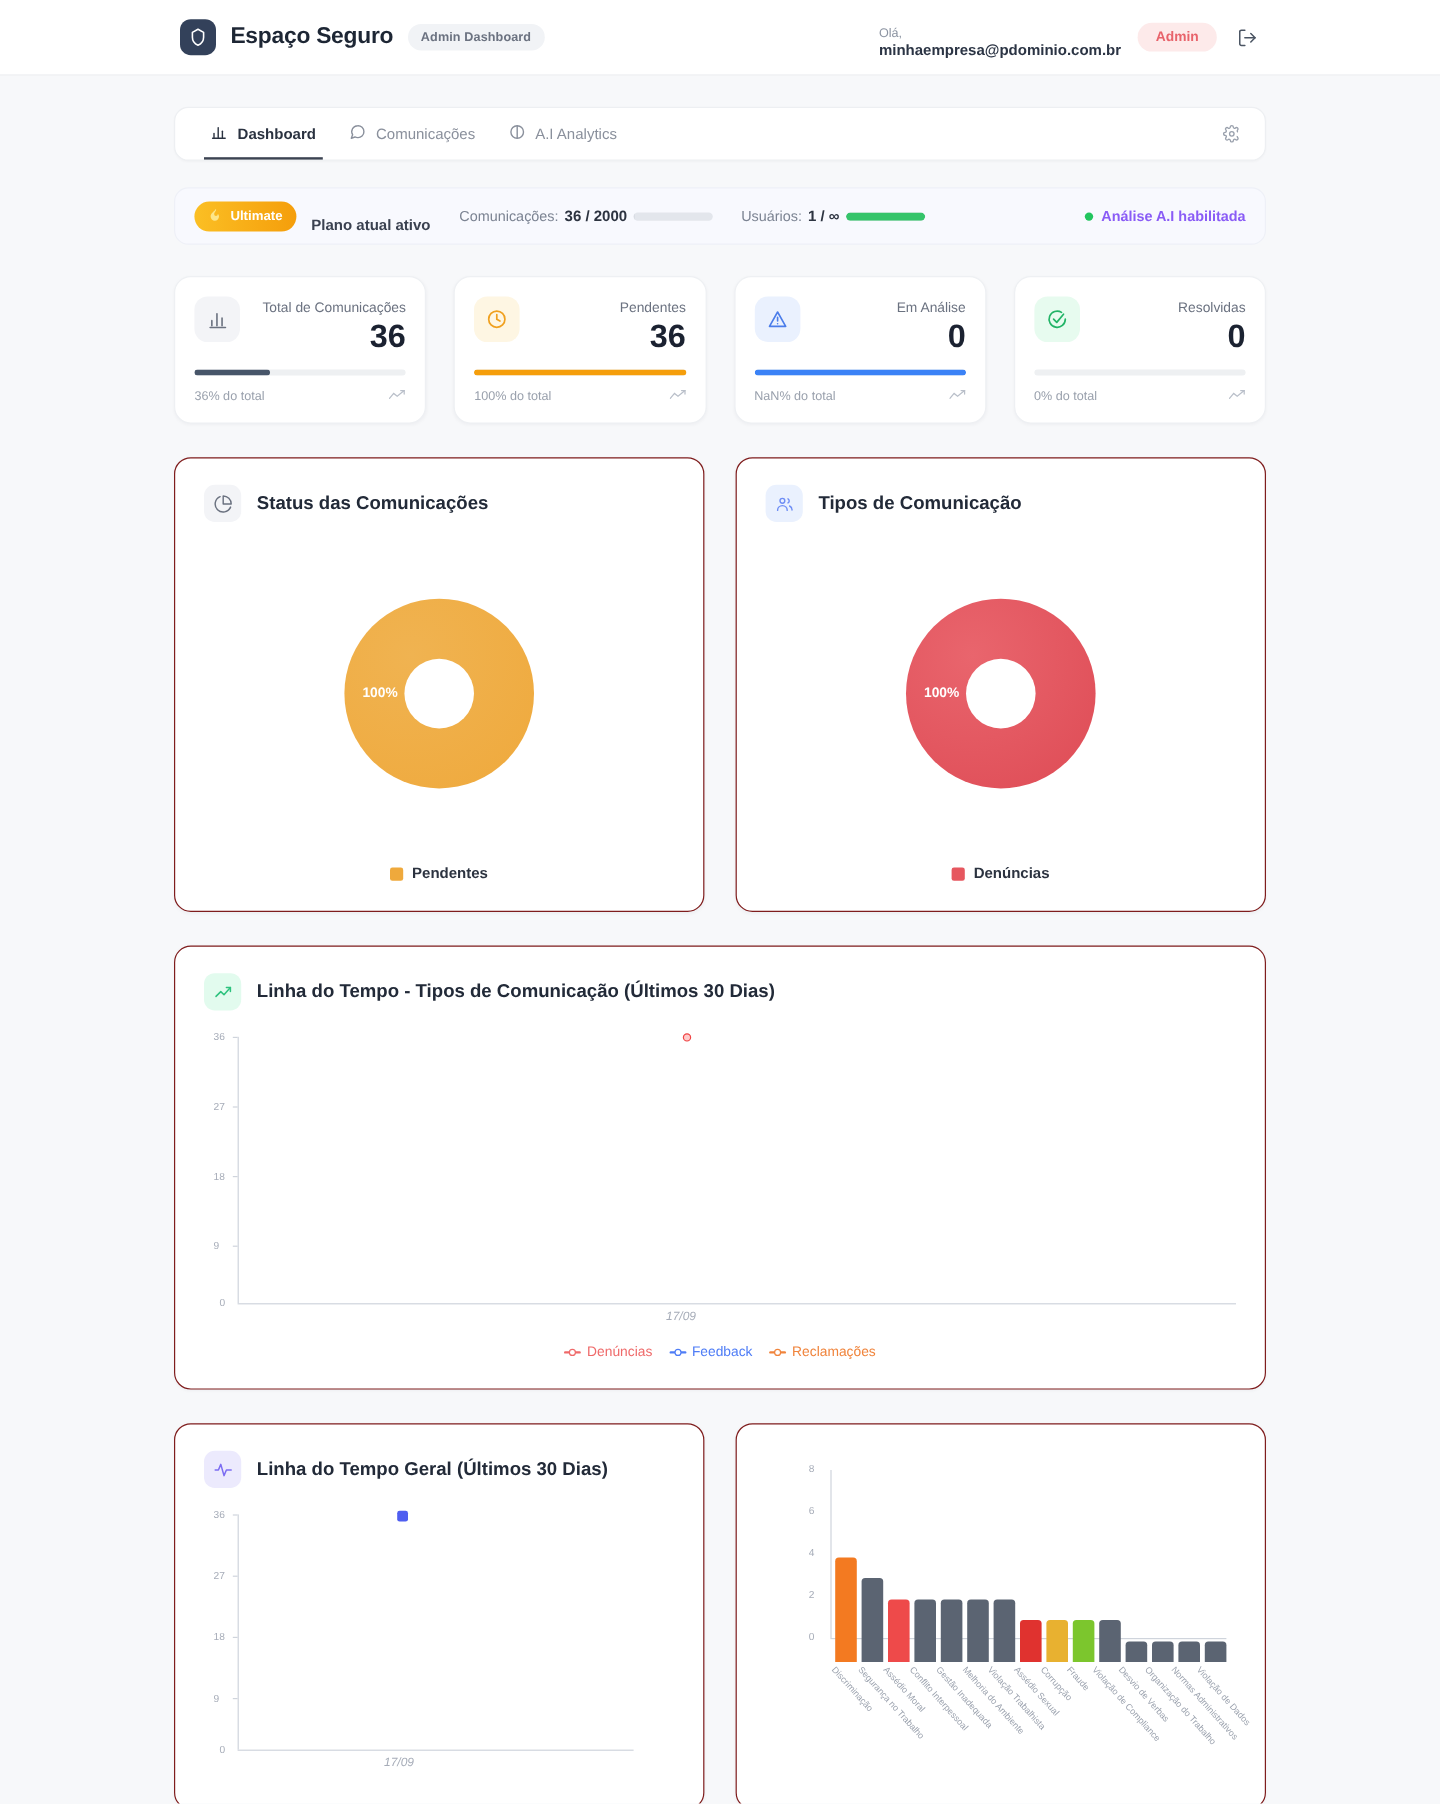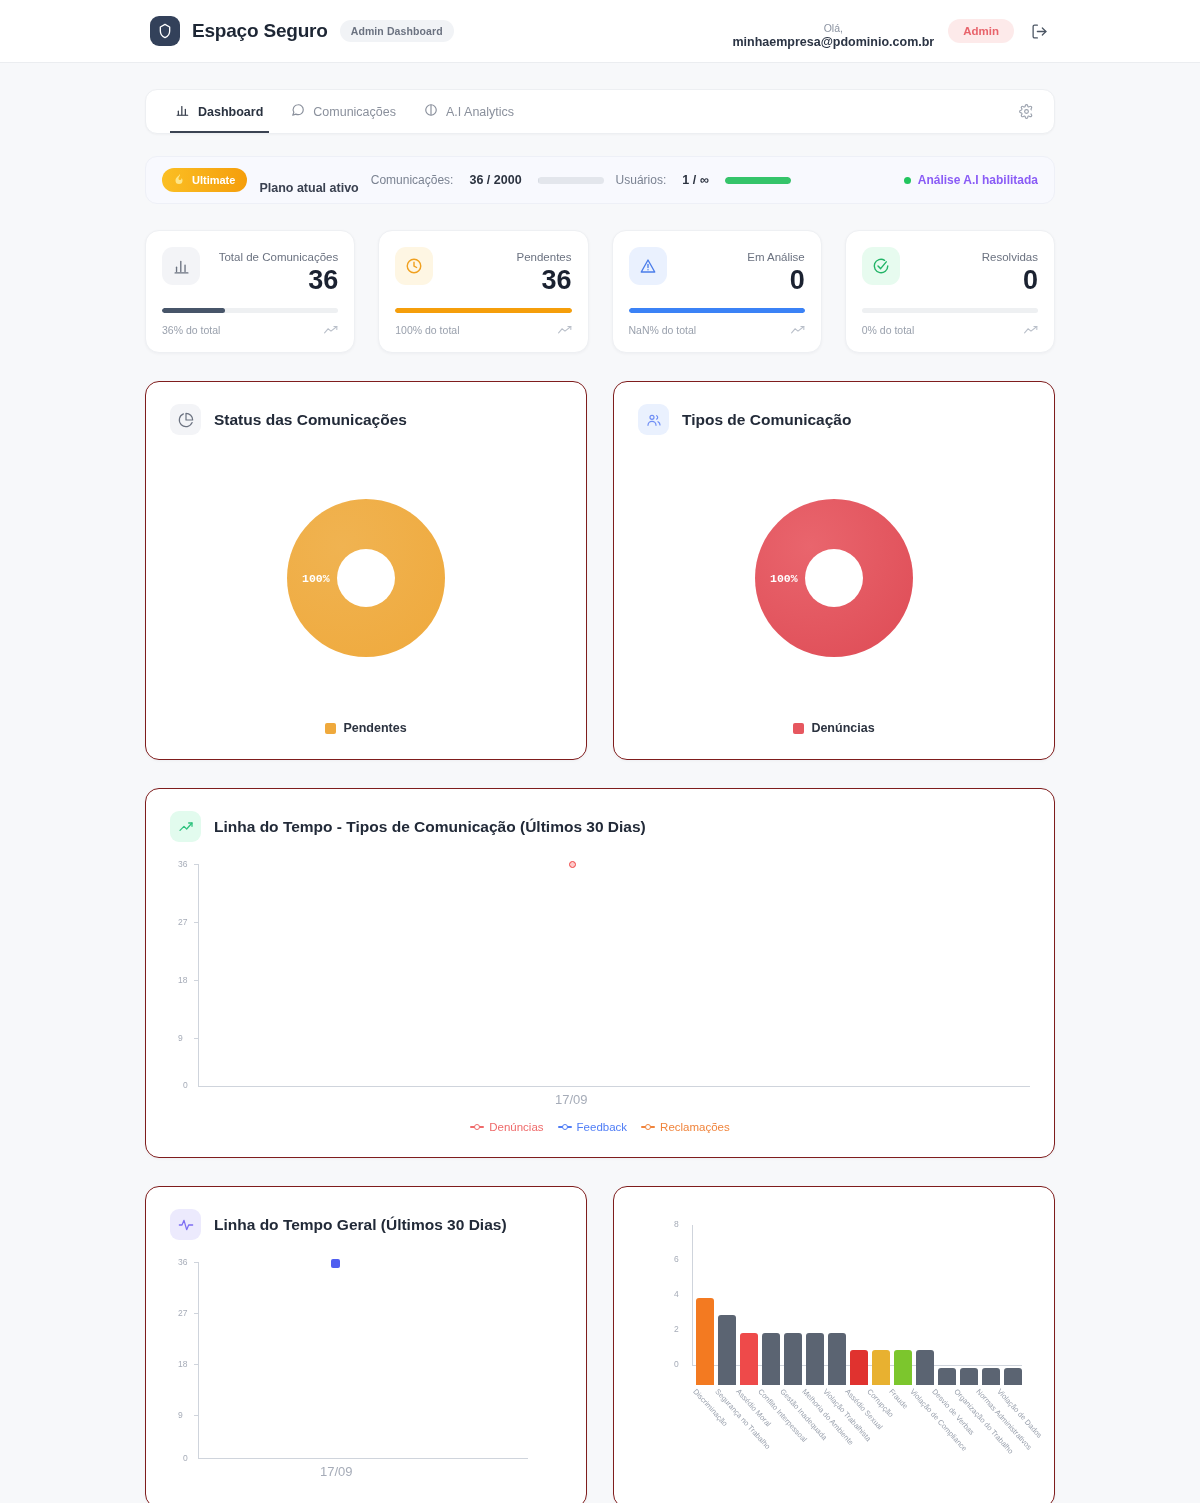--- a/index.html
+++ b/index.html
@@ -21,21 +21,21 @@
   .logo-box {
     width: 30px; height: 30px; border-radius: 9px;
     background: #33415a; display: flex; align-items: center; justify-content: center;
   }
   .brand-name { font-size: 19px; font-weight: 700; color: #1d2634; letter-spacing: -.2px; }
   .brand-pill {
     background: #f1f3f6; color: #6b7280; font-size: 10.5px; font-weight: 600;
     border-radius: 20px; padding: 5px 11px; letter-spacing: .1px;
   }
   .topbar-right { margin-left: auto; display: flex; align-items: center; gap: 14px; }
-  .greet { text-align: center; line-height: 1.25; margin-top: 10px; }
+  .greet { text-align: left; line-height: 1.25; margin-top: 10px; }
   .greet .hi { font-size: 10.5px; color: #8b93a1; }
   .greet .mail { font-size: 12.5px; color: #2b3444; font-weight: 700; }
   .role-pill {
     background: #fdeaea; color: #e8636b; font-size: 11.5px; font-weight: 700;
     border-radius: 20px; padding: 6px 15px;
   }
   .logout-btn { width: 22px; height: 22px; display: flex; align-items: center; justify-content: center; cursor: pointer; }
 
   
   .page { padding: 26px 145px 0 145px; }
@@ -61,21 +61,21 @@
     margin-top: 22px; height: 48px; border-radius: 12px;
     background: #f8f9fe; border: 1px solid #eef0f7;
     display: flex; align-items: center; padding: 0 16px; gap: 12px;
   }
   .plan-pill {
     display: flex; align-items: center; gap: 6px;
     background: linear-gradient(90deg,#fbbf24,#f59e0b); color: #fff;
     font-size: 11px; font-weight: 700; border-radius: 20px; padding: 5px 12px;
   }
   .plan-label { font-size: 12.5px; font-weight: 700; color: #3a4150; margin-top: 15px; }
-  .metric { display: flex; align-items: center; gap: 16px; }
+  .metric { display: flex; align-items: center; gap: 5px; margin-left: 12px; }
   .metric .mlabel { font-size: 12px; color: #7b8392; }
   .metric .mval { font-size: 12.5px; font-weight: 700; color: #2c3340; }
   .minibar { width: 66px; height: 7px; border-radius: 6px; background: #e3e6ec; overflow: hidden; }
   .minibar > i { display: block; height: 100%; border-radius: 6px; }
   .ai-status { margin-left: auto; display: flex; align-items: center; gap: 7px; font-size: 12px; font-weight: 600; color: #8a5cf6; }
   .dot-green { width: 7px; height: 7px; border-radius: 50%; background: #22c55e; }
 
   
   .kpis { margin-top: 26px; display: grid; grid-template-columns: repeat(4, 1fr); gap: 23px; }
   .kpi {
@@ -98,36 +98,36 @@
   .panel {
     background: #fff; border: 1px solid #7f1d1d; border-radius: 14px;
     box-shadow: 0 1px 3px rgba(16,24,40,.04); padding: 22px 24px 24px 24px;
   }
   .panel-head { display: flex; align-items: center; gap: 13px; }
   .panel-ico { width: 31px; height: 31px; border-radius: 9px; display: flex; align-items: center; justify-content: center; }
   .panel-title { font-size: 15.5px; font-weight: 700; color: #222a38; }
 
   
   .donut-wrap { height: 270px; display: flex; align-items: center; justify-content: center; position: relative; margin-top: 8px; }
-  .donut { width: 158px; height: 158px; border-radius: 50%; position: relative; font-family: Liberation Mono, monospace; }
+  .donut { width: 158px; height: 158px; border-radius: 50%; position: relative; }
   .donut::after {
     content: ""; position: absolute; left: 50%; top: 50%; transform: translate(-50%,-50%);
     width: 58px; height: 58px; border-radius: 50%; background: #fff;
   }
   .donut-pct { position: absolute; left: 15px; top: 50%; transform: translateY(-50%); color: #fff; font-size: 11.5px; font-weight: 600; z-index: 2; }
   .legend { display: flex; justify-content: center; gap: 16px; margin-top: 8px; }
   .legend-item { display: flex; align-items: center; gap: 7px; font-size: 12.5px; font-weight: 700; color: #2c3340; }
   .swatch { width: 11px; height: 11px; border-radius: 2px; }
 
   
   .chart-area { position: relative; margin-top: 22px; }
   .axis-label { position: absolute; font-size: 8.5px; color: #a6acb8; }
   .axis-line { position: absolute; background: #cfd4dc; }
   .tick { position: absolute; background: #cfd4dc; width: 4px; height: 1px; }
-  .xtick-label { position: absolute; font-size: 13px; color: #a6acb8; }
+  .xtick-label { position: absolute; font-size: 10px; color: #a6acb8; font-style: italic; }
   .marker { position: absolute; border-radius: 50%; }
   .line-legend { display: flex; justify-content: center; gap: 14px; margin-top: 12px; }
   .ll-item { display: flex; align-items: center; gap: 5px; font-size: 11.5px; }
   .ll-mark { width: 14px; height: 8px; position: relative; }
   .ll-mark i { position: absolute; top: 3px; left: 0; width: 14px; height: 2px; border-radius: 2px; }
   .ll-mark b { position: absolute; top: 1px; left: 4px; width: 6px; height: 6px; border-radius: 50%; border: 1.6px solid; background: #fff; }
 
   
   .bars-wrap { position: relative; margin-top: 16px; height: 160px; }
   .bars { position: absolute; left: 22px; bottom: 0; right: 0; height: 140px; display: flex; align-items: flex-end; gap: 4px; }

